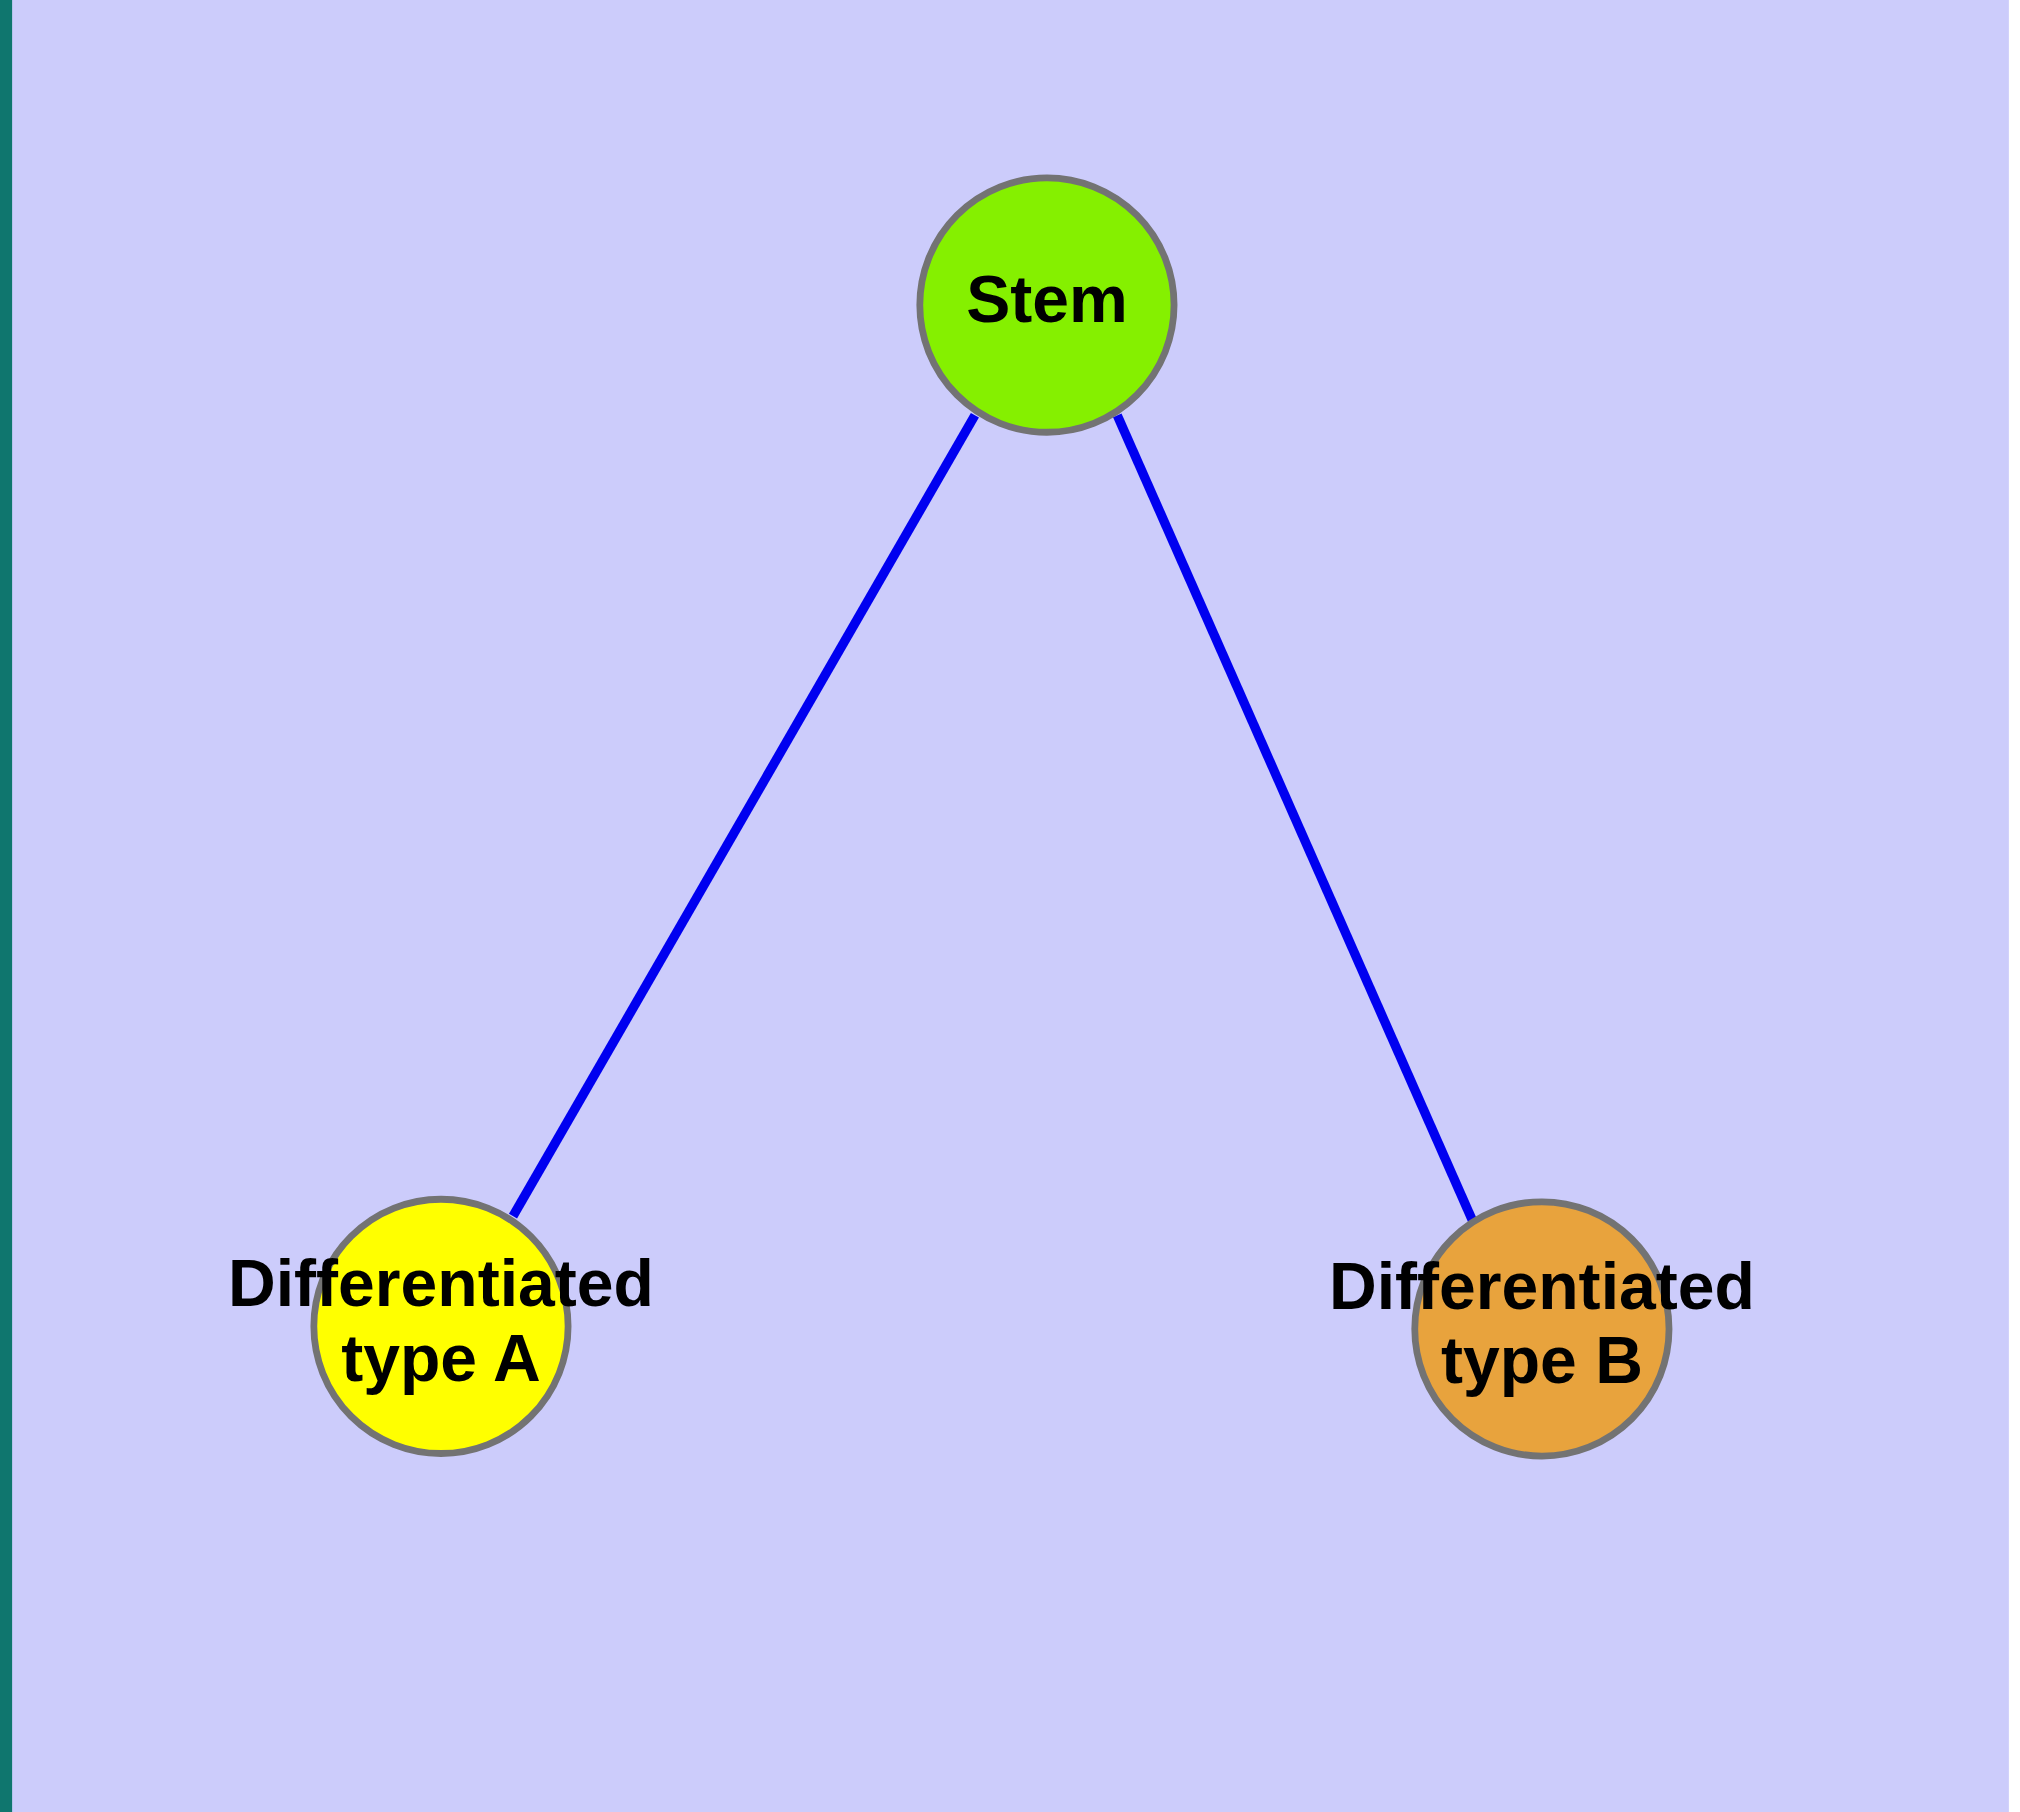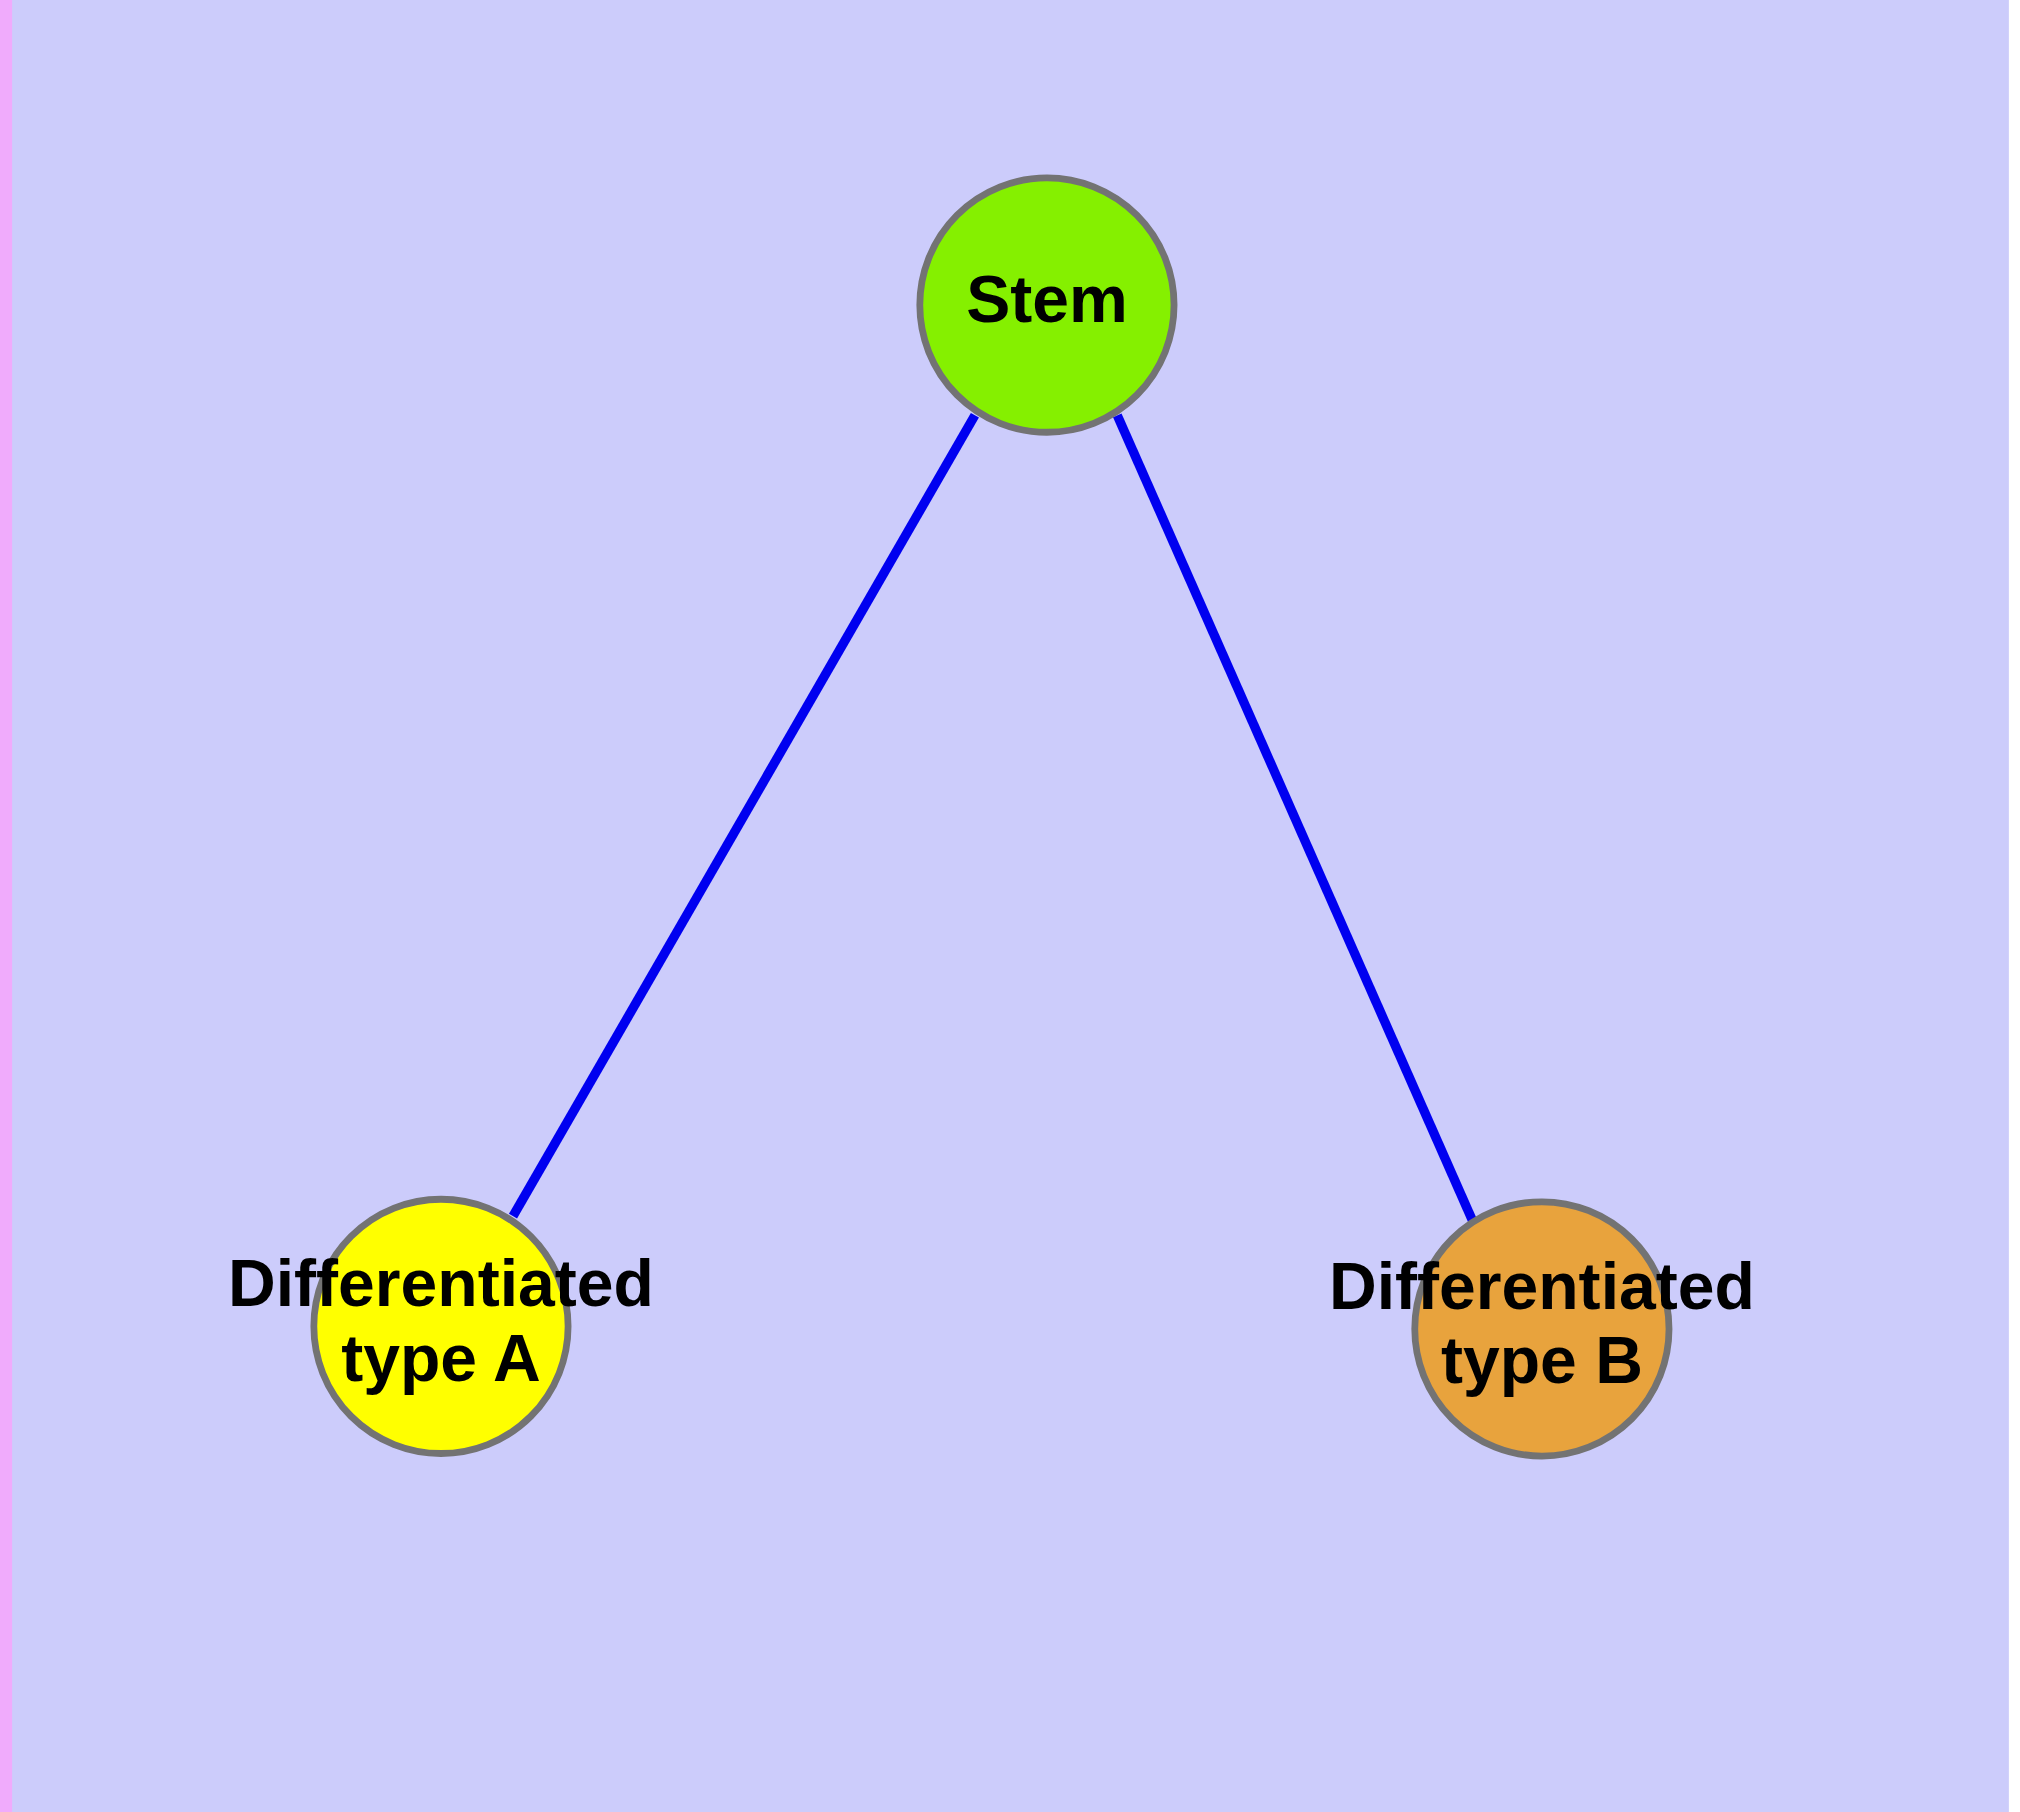--- a/index.html
+++ b/index.html
@@ -11,21 +11,21 @@
   body {
     width: 2021px;
     height: 1812px;
     overflow: hidden;
     font-family: "Liberation Sans", sans-serif;
   }
   #canvas {
     position: relative;
     width: 1643px;
     height: 1812px;
-    background: #f0abfc;
+    background: #0f766e;
   }
   #graph-svg {
     position: absolute;
     inset: 0;
     display: block;
   }
   .node-label {
     font-family: "Liberation Sans", sans-serif;
     font-weight: bold;
     fill: #000000;

